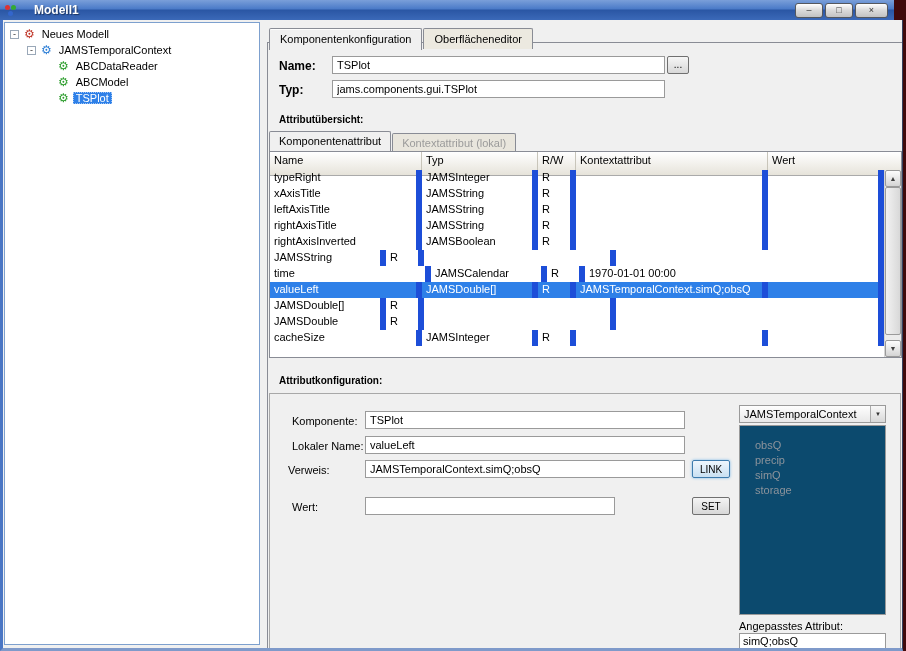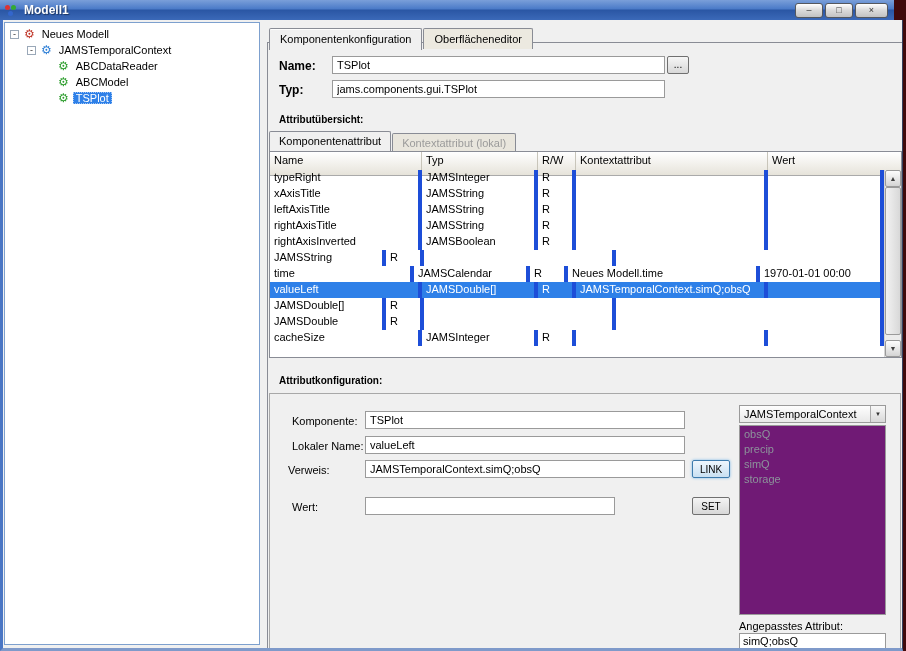--- a/index.html
+++ b/index.html
@@ -6,21 +6,21 @@
   html,body{width:906px;height:651px;overflow:hidden}
   body{position:relative;background:#40090b;font-family:"Liberation Sans",sans-serif;font-size:11px;color:#000}
   input,button{font-family:inherit}
 
   
   .titlebar{position:absolute;left:0;top:0;width:894px;height:20px;display:flex;align-items:center;
     background:linear-gradient(180deg,#7a9fd9 0%,#4a7ac8 45%,#2a56a4 50%,#3b69b8 100%);color:#fff;cursor:default}
   .app-icon{width:14px;height:14px;margin-left:4px;position:relative;flex:none}
   .app-icon::before{content:"";position:absolute;left:1px;top:2px;width:5px;height:5px;border-radius:50%;
     background:#d33;box-shadow:6px 0 0 #3a3,3px 6px 0 #36c}
-  .title-text{font-size:12px;font-weight:bold;margin-left:6px;text-shadow:1px 1px 1px rgba(0,0,0,.45)}
+  .title-text{font-size:12px;font-weight:bold;margin-left:16px;text-shadow:1px 1px 1px rgba(0,0,0,.45)}
   .win-controls{margin-left:auto;display:flex;gap:2px;margin-right:6px}
   .win-btn{width:28px;height:15px;border:1px solid #55585e;border-radius:3px;
     background:linear-gradient(#ffffff,#dcdcdc 45%,#c2c2c2);font-size:9px;line-height:11px;text-align:center;color:#333;padding:0}
   .win-btn.close{width:33px}
 
   .frame{position:absolute;left:0;top:20px;width:903px;height:631px;background:#f0f0f0;
     border-left:3px solid #4a76c4;border-bottom:3px solid #7f9aca;border-right:1px solid #33415e}
 
   
   .tree-panel{position:absolute;left:1px;top:2px;width:256px;height:623px;background:#fff;
@@ -62,21 +62,21 @@
     background:#f0f0f0;font-size:11px;margin-right:1px;cursor:default}
   .itab.disabled{background:#e9e6dd;color:#9b9b9b;height:18px;margin-top:2px}
 
   
   .attr-table{position:absolute;left:1px;top:108px;width:633px;height:207px;border:1px solid #898c95;background:#fff}
   .thead{display:flex;height:24px;border-bottom:1px solid #aaa;background:linear-gradient(#ffffff,#e6e3da)}
   .th{padding:2px 4px;border-right:1px solid #c8c5ba;font-size:11px;flex:none;white-space:nowrap;overflow:hidden}
   .th:last-child{flex:1;border-right:none}
   .tbody{position:absolute;left:0;top:18px;right:17px;bottom:0;overflow:hidden}
   .tr{display:flex;height:16px}
-  .td{padding:1px 4px;border-right:4px solid #1d4ed8;font-size:11px;flex:none;white-space:nowrap;overflow:hidden}
+  .td{padding:1px 4px;border-right:6px solid #1d4ed8;font-size:11px;flex:none;white-space:nowrap;overflow:hidden}
   .tr.selected{background:#2e80e8;color:#fff}
   .vscroll{position:absolute;top:18px;right:0;bottom:0;width:17px;background:#ebebeb;border-left:1px solid #d5d5d5}
   .sbtn{position:absolute;left:0;width:16px;height:17px;border:1px solid #9a9a9a;border-radius:2px;
     background:linear-gradient(#fdfdfd,#d4d4d4);text-align:center;color:#404040}
   .sbtn span{font-size:7px;line-height:15px}
   .sbtn.up{top:0}
   .sbtn.down{bottom:0}
   .sthumb{position:absolute;left:0;top:17px;width:16px;height:148px;border:1px solid #9a9a9a;border-radius:2px;
     background:linear-gradient(90deg,#f2f2f2,#d8d8d8)}
 
@@ -87,22 +87,22 @@
   .cfield{position:absolute;left:95px;height:18px;border:1px solid #9a9a9a;background:#fff;font-size:11px;padding:0 4px;width:320px}
   .f1{top:17px}.f2{top:42px}.f3{top:66px}.f4{top:103px;width:250px}
   .cbtn{position:absolute;left:422px;width:38px;height:18px;font-size:10px;border-radius:2px;text-align:center;padding:0}
   .link-btn{top:66px;border:1px solid #3d7bad;background:linear-gradient(#eef6fd,#c9e0f2);box-shadow:0 0 3px #7ab8e8}
   .set-btn{top:103px;border:1px solid #707070;background:linear-gradient(#f4f4f4,#d8d8d8)}
   .combo{position:absolute;left:469px;top:11px;width:147px;height:18px;border:1px solid #9a9a9a;
     background:linear-gradient(#fefefe,#e8e8e8);display:flex;align-items:center;font-size:11px}
   .combo-val{flex:1;padding:0 4px;white-space:nowrap;overflow:hidden}
   .combo-arrow{width:15px;height:16px;border-left:1px solid #aaa;background:linear-gradient(#f8f8f8,#d8d8d8);
     text-align:center;font-size:6px;line-height:16px;color:#333;flex:none}
-  .listbox{position:absolute;left:469px;top:31px;width:147px;height:190px;border:1px solid #9a9a9a;background:#701a75;
-    overflow:hidden;padding:1px}
+  .listbox{position:absolute;left:469px;top:31px;width:147px;height:190px;border:1px solid #9a9a9a;background:#0c4a6e;
+    overflow:hidden;padding:12px}
   .list-item{font-size:11px;color:#8c939b;height:15px;line-height:15px;padding:0 3px}
   .assigned-lbl{position:absolute;left:469px;top:226px;font-size:11px}
   .assigned-field{position:absolute;left:469px;top:239px;width:147px;height:16px;border:1px solid #9a9a9a;
     background:#fff;font-size:11px;padding:0 3px}
 </style>
 </head>
 <body>
 
 <div class="titlebar">
   <span class="app-icon"></span>
@@ -210,24 +210,23 @@
               <div class="td" style="width: 192px;"></div>
               <div class="td" style="flex: 1 1 0%;"></div>
             </div>
             <div class="tr">
               <div class="td" style="width: 116px;">JAMSString</div>
               <div class="td" style="width: 38px;">R</div>
               <div class="td" style="width: 192px;"></div>
               <div class="td" style="flex: 1 1 0%;"></div>
             </div>
             <div class="tr">
-              <div class="td" style="width: 144px;">time</div>
+              <div class="td" style="width: 161px;">time</div>
               <div class="td" style="width: 116px;">JAMSCalendar</div>
               <div class="td" style="width: 38px;">R</div>
-              <div class="td" style="width: 192px;">Neues Modell.time</div>
               <div class="td" style="flex: 1 1 0%;">1970-01-01 00:00</div>
             </div>
             <div class="tr selected">
               <div class="td" style="width: 152px;">valueLeft</div>
               <div class="td" style="width: 116px;">JAMSDouble[]</div>
               <div class="td" style="width: 38px;">R</div>
               <div class="td" style="width: 192px;">JAMSTemporalContext.simQ;obsQ</div>
               <div class="td" style="flex: 1 1 0%;"></div>
             </div>
             <div class="tr">

